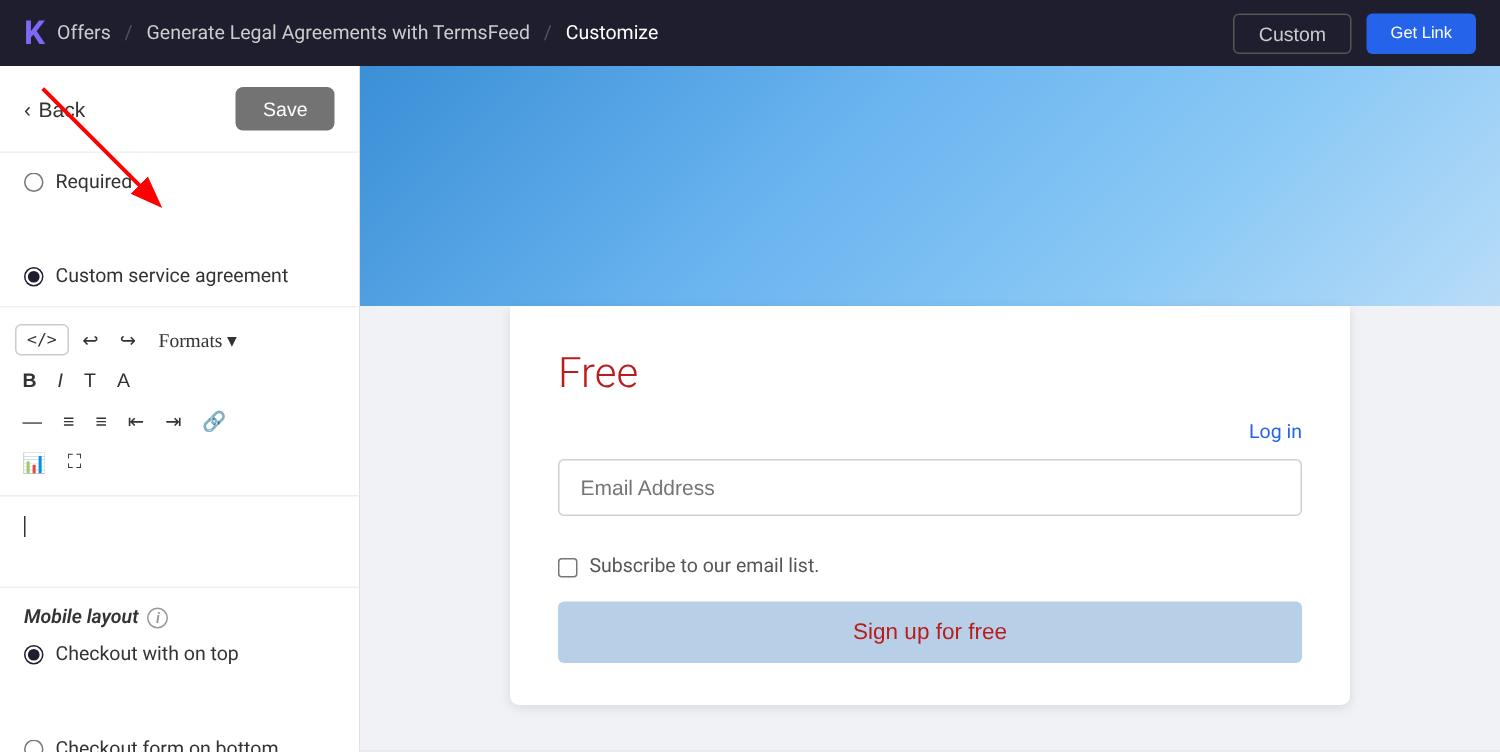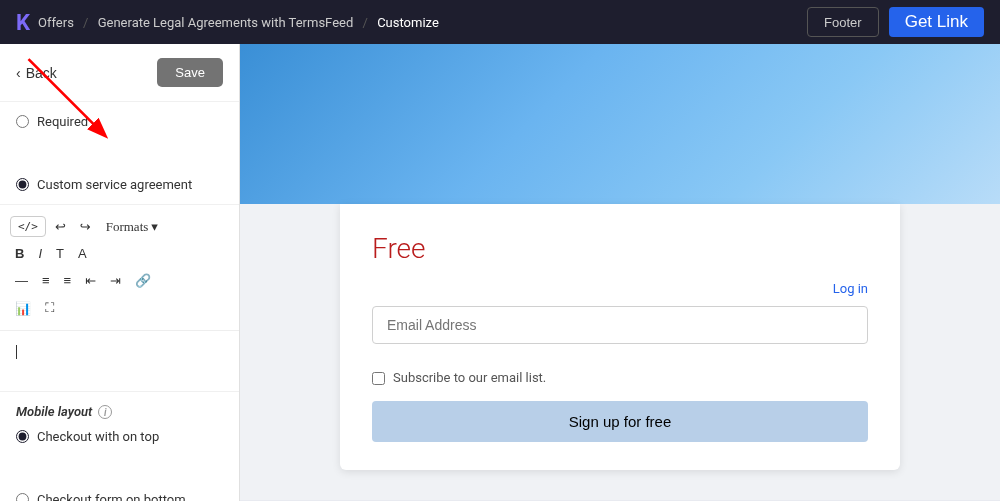--- a/index.html
+++ b/index.html
@@ -29,21 +29,21 @@
       border-radius: 4px;
       font-size: 13px;
       cursor: pointer;
     }
     .btn-getlink {
       background: #2563eb;
       border: none;
       color: #fff;
       padding: 5px 16px;
       border-radius: 4px;
-      font-size: 17px;
+      font-size: 11px;
       cursor: pointer;
     }
 
     
     .main-layout {
       display: flex;
       flex: 1;
       overflow: hidden;
     }
 
@@ -264,21 +264,21 @@
       margin-bottom: 16px;
     }
     .subscribe-row input[type="checkbox"] { accent-color: #555; }
     .signup-btn {
       width: 100%;
       padding: 12px;
       background: #b8cfe8;
       border: none;
       border-radius: 4px;
       font-size: 15px;
-      color: #000000;
+      color: #b91c1c;
       cursor: pointer;
     }
 
     
     .sidebar::-webkit-scrollbar { width: 4px; }
     .sidebar::-webkit-scrollbar-thumb { background: #ddd; border-radius: 2px; }
   </style>
 </head>
 <body>
 
@@ -287,21 +287,21 @@
     <span class="topnav-logo">K</span>
     <span class="topnav-breadcrumb">
       <span>Offers</span>
       <span class="sep">/</span>
       <span>Generate Legal Agreements with TermsFeed</span>
       <span class="sep">/</span>
       <span style="color:#fff">Customize</span>
     </span>
   </div>
   <div class="topnav-right">
-    <button class="btn-preview">Footer</button>
+    <button class="btn-preview">Custom</button>
     <button class="btn-getlink">Get Link</button>
   </div>
 </div>
 
 <div class="main-layout">
 
   <div class="sidebar">
 
     <div class="sidebar-header">
       <button class="back-btn">

